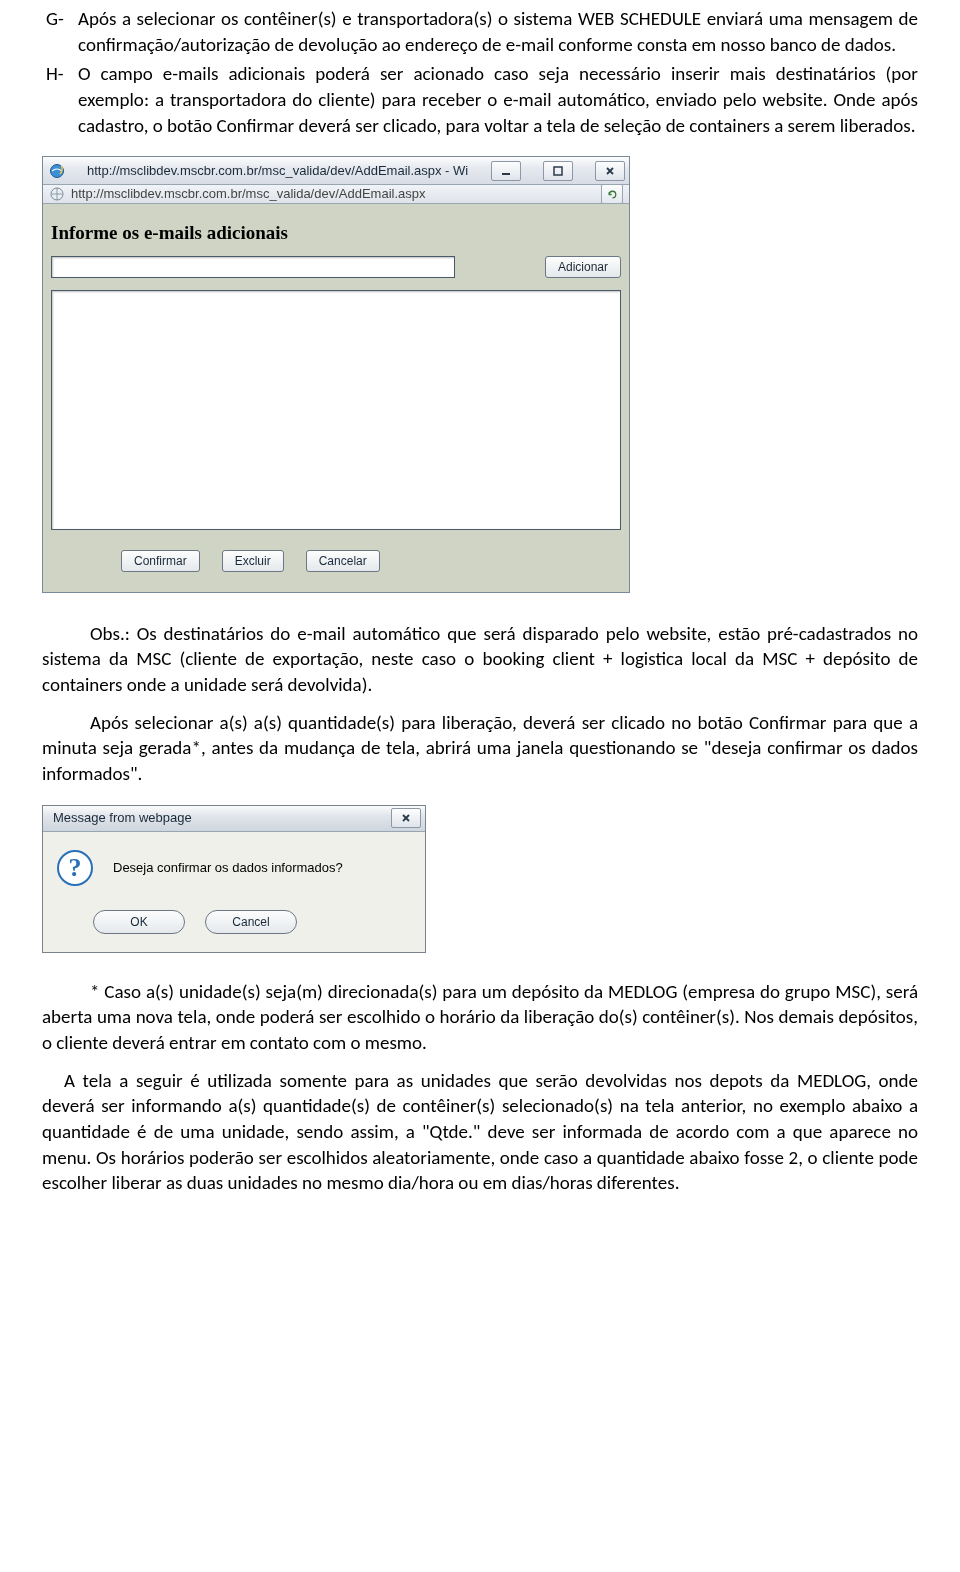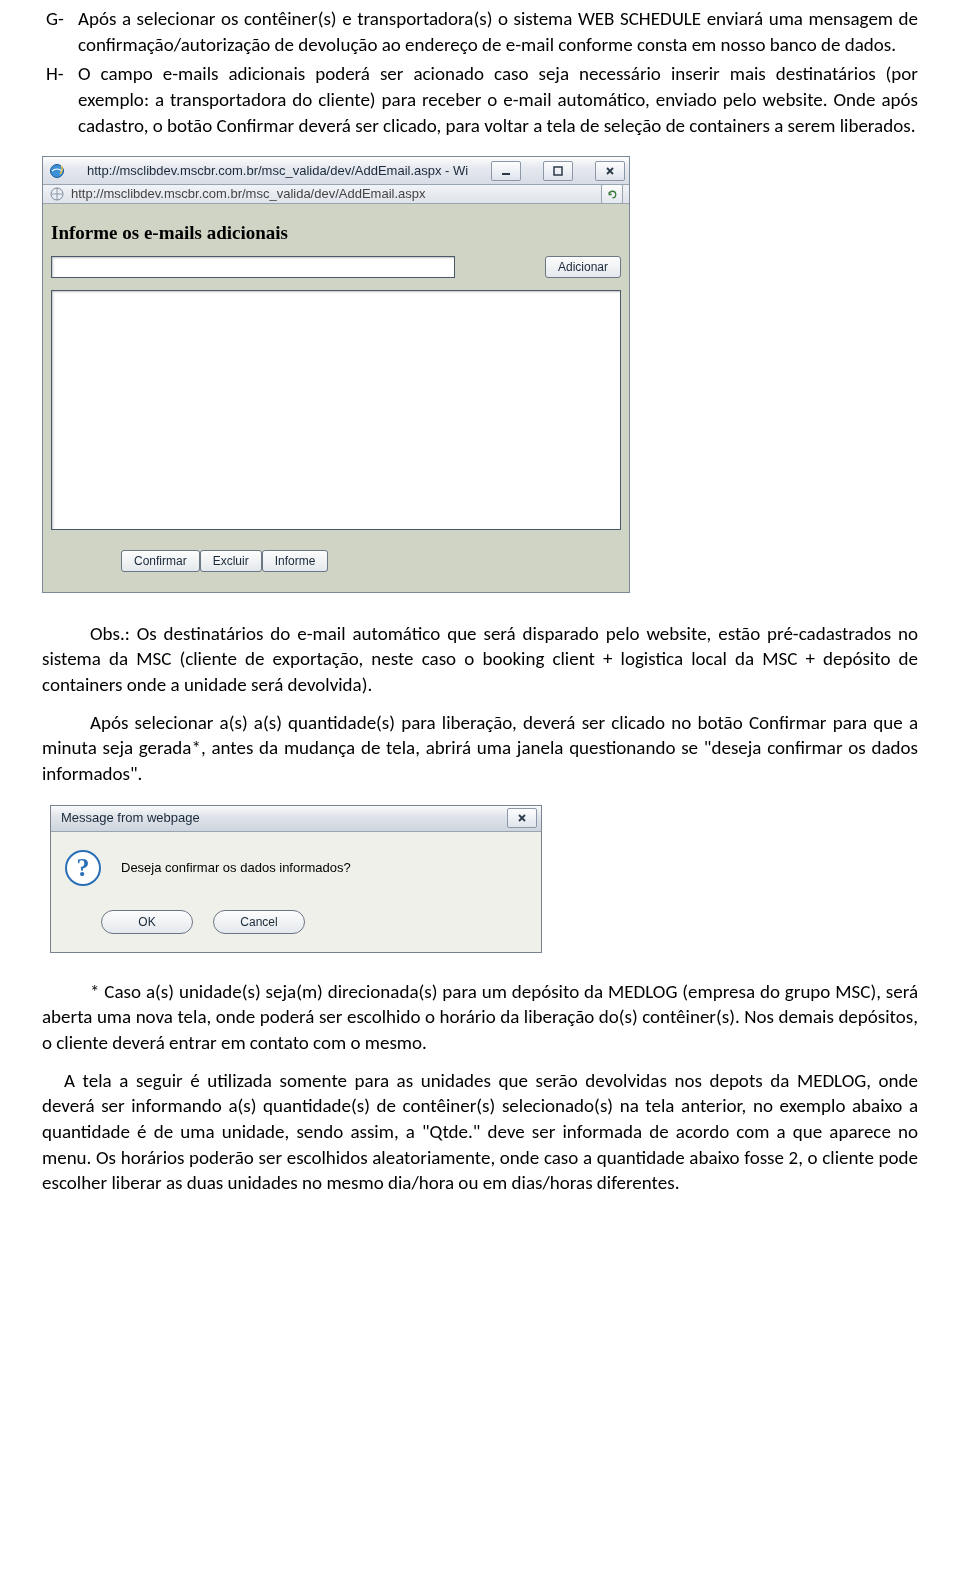--- a/index.html
+++ b/index.html
@@ -88,29 +88,28 @@
     font-family: Tahoma, Arial, sans-serif; font-size: 12px; color: #1a2a3a;
     display: inline-flex; align-items: center; justify-content: center;
     cursor: pointer;
   }
   .list-box {
     height: 240px; background: #fff;
     border: 1px solid #4a5a6a;
     box-shadow: inset 1px 1px 2px rgba(0,0,0,0.25);
     margin: 6px 0 20px 0;
   }
-  .btn-row { display: flex; padding-left: 70px; }
+  .btn-row { display: flex; gap: 22px; padding-left: 70px; }
   .para { margin: 12px 0; text-align: justify; text-indent: 48px; }
   .para-noindent { margin: 12px 0; text-align: justify; }
   .dialog-wrap { margin: 18px 0 26px 0; }
   .dialog {
-    width: 492px;
+    width: 384px;
     background: #f0f0ea;
     border: 1px solid #7a838d;
-    margin-left: 8px;
   }
   .dlg-titlebar {
     height: 26px;
     background: linear-gradient(#fbfbfb,#e1e5eb 40%,#cfd5de);
     border-bottom: 1px solid #9aa5b2;
     display: flex; align-items: center; padding: 0 4px 0 10px;
     font-family: Tahoma, Arial, sans-serif; font-size: 13px; color: #1a2a3a;
   }
   .dlg-title { flex: 1; }
   .dlg-body {
@@ -197,21 +196,21 @@
     <div class="app-body">
       <div class="app-heading">Informe os e-mails adicionais</div>
       <div class="input-row">
         <div class="txt-input"></div>
         <span class="btn-classic">Adicionar</span>
       </div>
       <div class="list-box"></div>
       <div class="btn-row">
         <span class="btn-classic">Confirmar</span>
         <span class="btn-classic">Excluir</span>
-        <span class="btn-classic">Informe</span>
+        <span class="btn-classic">Cancelar</span>
       </div>
     </div>
   </div>
 </div>
 
 <div class="para">Obs.: Os destinatários do e-mail automático que será disparado pelo website, estão pré-cadastrados no sistema da MSC (cliente de exportação, neste caso o booking client + logistica local da MSC + depósito de containers onde a unidade será devolvida).</div>
 
 <div class="para">Após selecionar a(s) a(s) quantidade(s) para liberação, deverá ser clicado no botão Confirmar para que a minuta seja gerada*, antes da mudança de tela, abrirá uma janela questionando se "deseja confirmar os dados  informados".</div>
 
 <div class="dialog-wrap">

